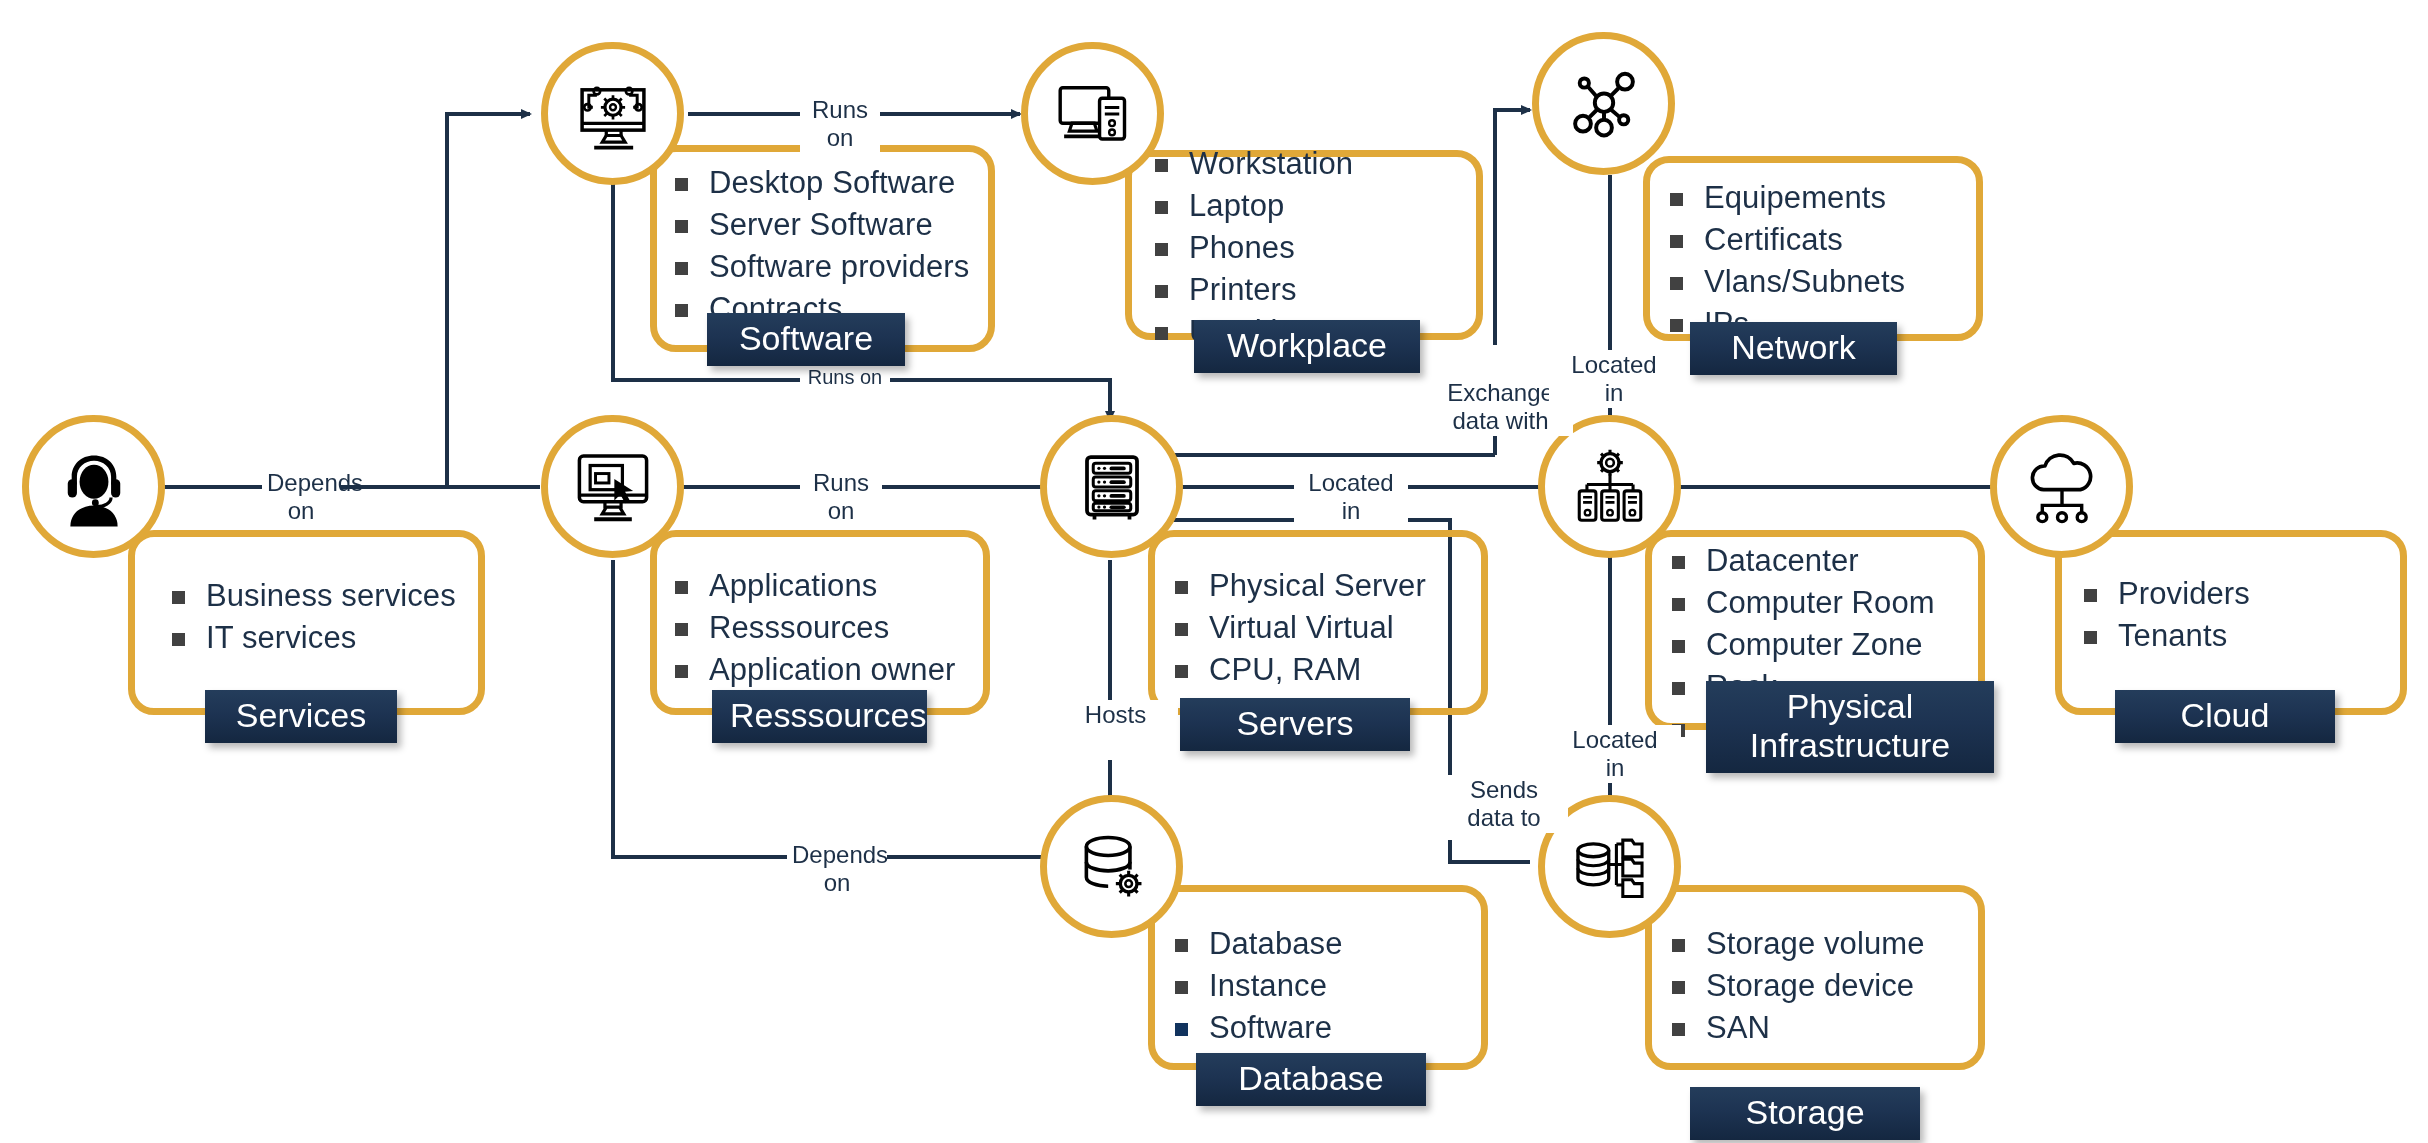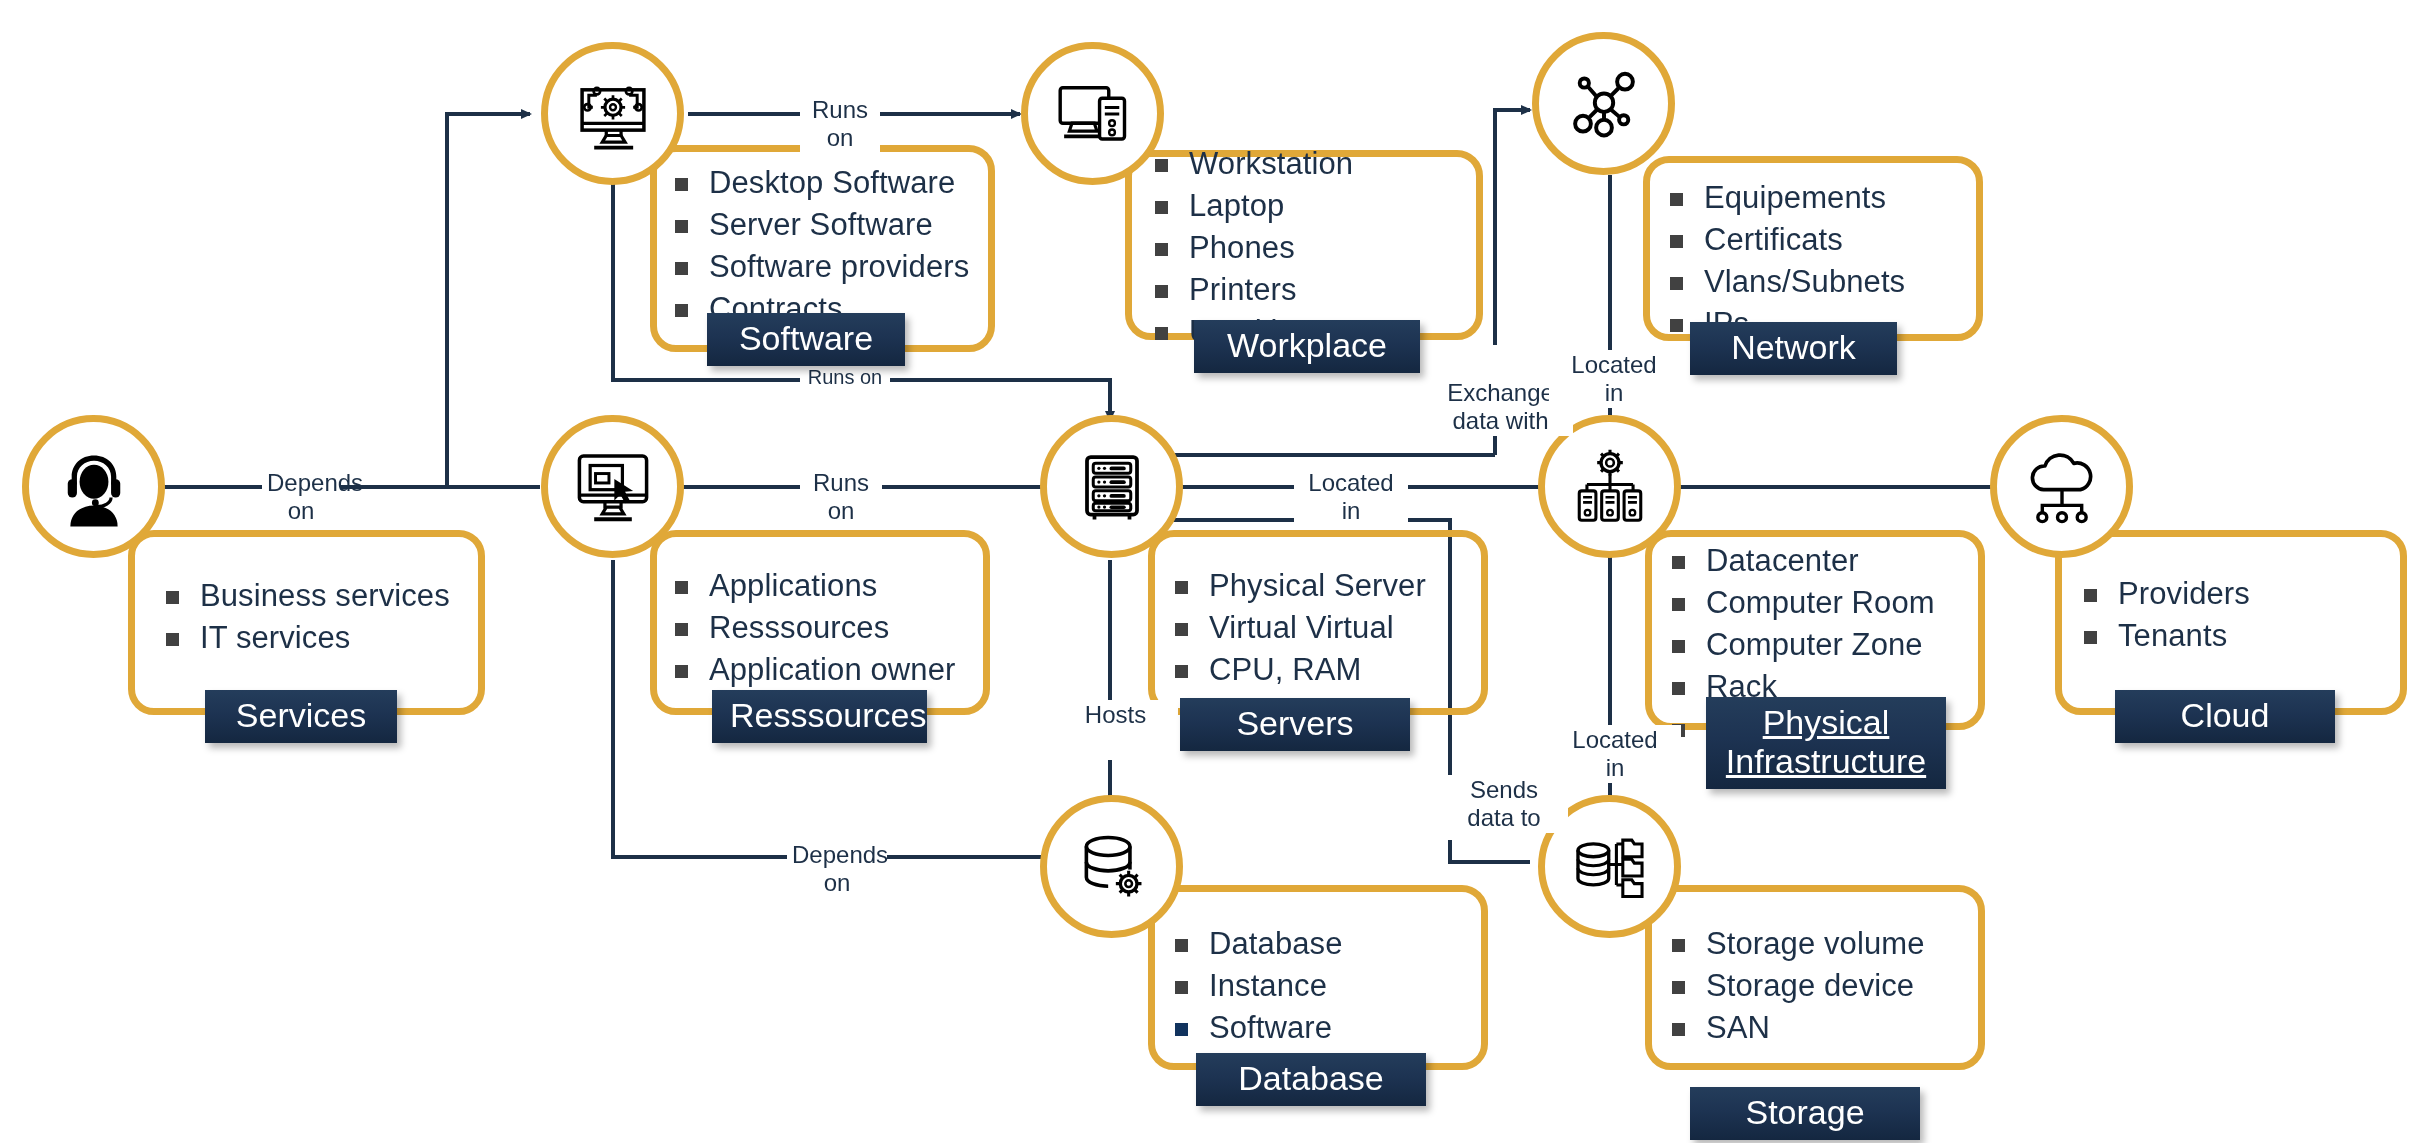--- a/index.html
+++ b/index.html
@@ -95,21 +95,21 @@
         <path d="M32 8c-10 0-17 7-17 16v6h4v-6c0-7 6-12 13-12s13 5 13 12v6h4v-6c0-9-7-16-17-16z" fill="#000"></path>
         <rect x="12" y="26" width="7" height="14" rx="3.5" fill="#000"></rect>
         <rect x="45" y="26" width="7" height="14" rx="3.5" fill="#000"></rect>
         <path d="M45 40c0 4-5 7-11 7v-3" stroke="#000" stroke-width="2.4" fill="none"></path>
         <circle cx="33" cy="44" r="2.6" fill="#000"></circle>
         <ellipse cx="32" cy="28" rx="11" ry="13" fill="#000"></ellipse>
         <path d="M14 62c0-10 8-16 18-16s18 6 18 16z" fill="#000"></path>
       </svg>
     </div>
     <div class="panel" style="left:128px;top:530px;width:357px;height:185px;"></div>
-    <ul class="blist" style="left:166px;top:580px;text-align:center;">
+    <ul class="blist" style="left:172px;top:580px;text-align:center;">
       <li>
           <span class="bullet"></span>
           <span>Business services</span>
         </li>
       <li>
           <span class="bullet"></span>
           <span>IT services</span>
         </li>
     </ul>
     <div class="chip" style="left:205px;top:690px;width:192px;">Services</div>
@@ -332,21 +332,21 @@
         </li>
       <li>
           <span class="bullet"></span>
           <span>Rack</span>
         </li>
       <li>
           <span class="bullet"></span>
           <span>PSU</span>
         </li>
     </ul>
-    <div class="chip" style="left:1706px;top:697px;width:240px;text-decoration:underline;">Physical
+    <div class="chip" style="left:1706px;top:681px;width:288px;">Physical
 Infrastructure</div>
   </div>
 
   <div class="node">
     <div class="circle" style="left:1990px;top:415px;width:143px;height:143px;">
       <svg width="84" height="84" viewBox="0 0 64 64">
         <path d="M18 34a9 9 0 0 1 1-18 12 12 0 0 1 22-2 9 9 0 0 1 5 20z" stroke="#000" stroke-width="2.8" fill="none" stroke-linejoin="round"></path>
         <path d="M32 34v12M17 52v-6h30v6" stroke="#000" stroke-width="2.6" fill="none"></path>
         <circle cx="17" cy="55" r="3.4" stroke="#000" stroke-width="2.6" fill="none"></circle>
         <circle cx="32" cy="55" r="3.4" stroke="#000" stroke-width="2.6" fill="none"></circle>

